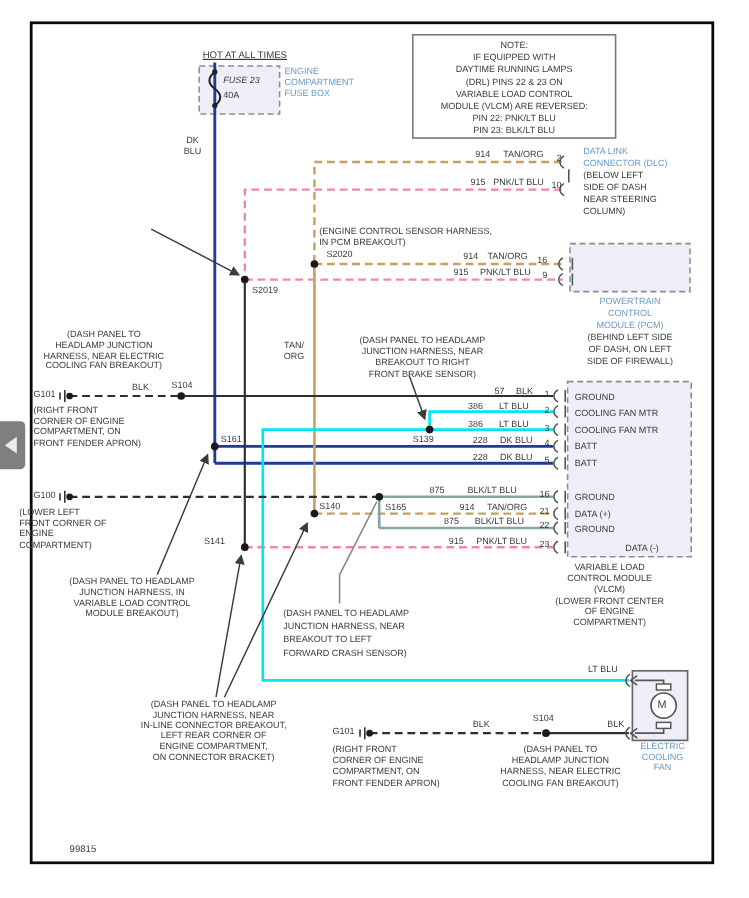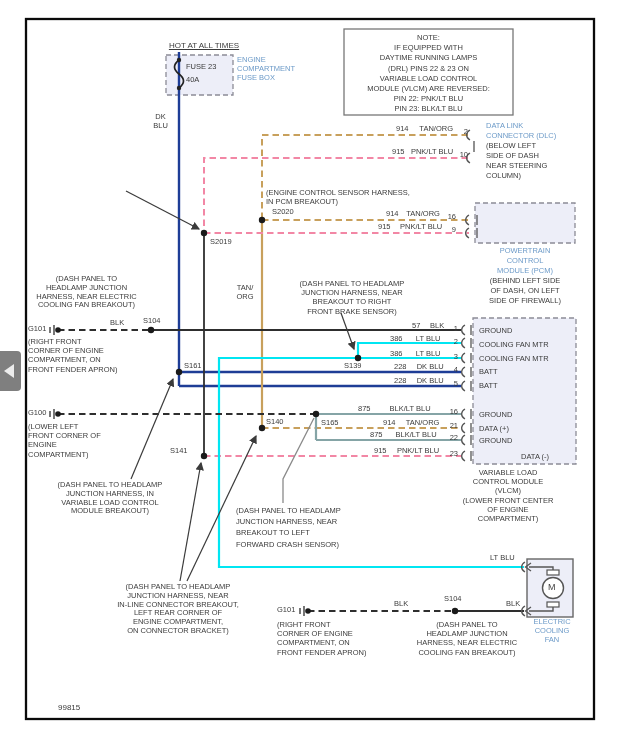--- a/index.html
+++ b/index.html
@@ -128,21 +128,21 @@
       <line x1="126" y1="191" x2="199" y2="229" marker-end="url(#ah)"></line>
       <line x1="341" y1="313" x2="354" y2="349" marker-end="url(#ah)"></line>
       <line x1="131" y1="479" x2="173" y2="379" marker-end="url(#ah)"></line>
       <line x1="180" y1="581" x2="201" y2="463" marker-end="url(#ah)"></line>
       <line x1="187" y1="581" x2="256" y2="436" marker-end="url(#ah)"></line>
     </g>
     <polyline points="283,503 283,479 314,418" fill="none" stroke="#8a8a8a" stroke-width="1.3"></polyline>
   </svg>
 
   <div class="lbl und ctr" style="left:123px;top:41px;width:86px;margin-left:38px;">HOT AT ALL TIMES</div>
-  <div class="lbl" style="left:186px;top:62px;">FUSE 23</div>
+  <div class="lbl" style="left:186px;top:62px;font-style:italic;">FUSE 23</div>
   <div class="lbl" style="left:186px;top:75px;">40A</div>
   <div class="lbl blue" style="left:237px;top:55px;">ENGINE
 COMPARTMENT
 FUSE BOX</div>
   <div class="lbl rgt" style="left:148px;top:112px;width:25px;">DK
 BLU</div>
 
   <div class="lbl ctr" style="left:346px;top:33px;width:165px;line-height:10.2px;">NOTE:
 IF EQUIPPED WITH
 DAYTIME RUNNING LAMPS
@@ -199,21 +199,21 @@
 COOLING FAN BREAKOUT)</div>
   <div class="lbl" style="left:143px;top:316px;">S104</div>
   <div class="lbl" style="left:110px;top:318px;">BLK</div>
   <div class="lbl" style="left:28px;top:324px;">G101</div>
   <div class="lbl" style="left:28px;top:337px;">(RIGHT FRONT
 CORNER OF ENGINE
 COMPARTMENT, ON
 FRONT FENDER APRON)</div>
   <div class="lbl" style="left:184px;top:361px;">S161</div>
   <div class="lbl" style="left:28px;top:408px;">G100</div>
-  <div class="lbl" style="left:28px;top:422px;">(LOWER LEFT
+  <div class="lbl" style="left:16px;top:422px;">(LOWER LEFT
 FRONT CORNER OF
 ENGINE
 COMPARTMENT)</div>
   <div class="lbl" style="left:170px;top:446px;">S141</div>
   <div class="lbl" style="left:266px;top:417px;">S140</div>
   <div class="lbl" style="left:321px;top:418px;">S165</div>
 
   <div class="lbl ctr" style="left:286px;top:279px;width:132px;">(DASH PANEL TO HEADLAMP
 JUNCTION HARNESS, NEAR
 BREAKOUT TO RIGHT

